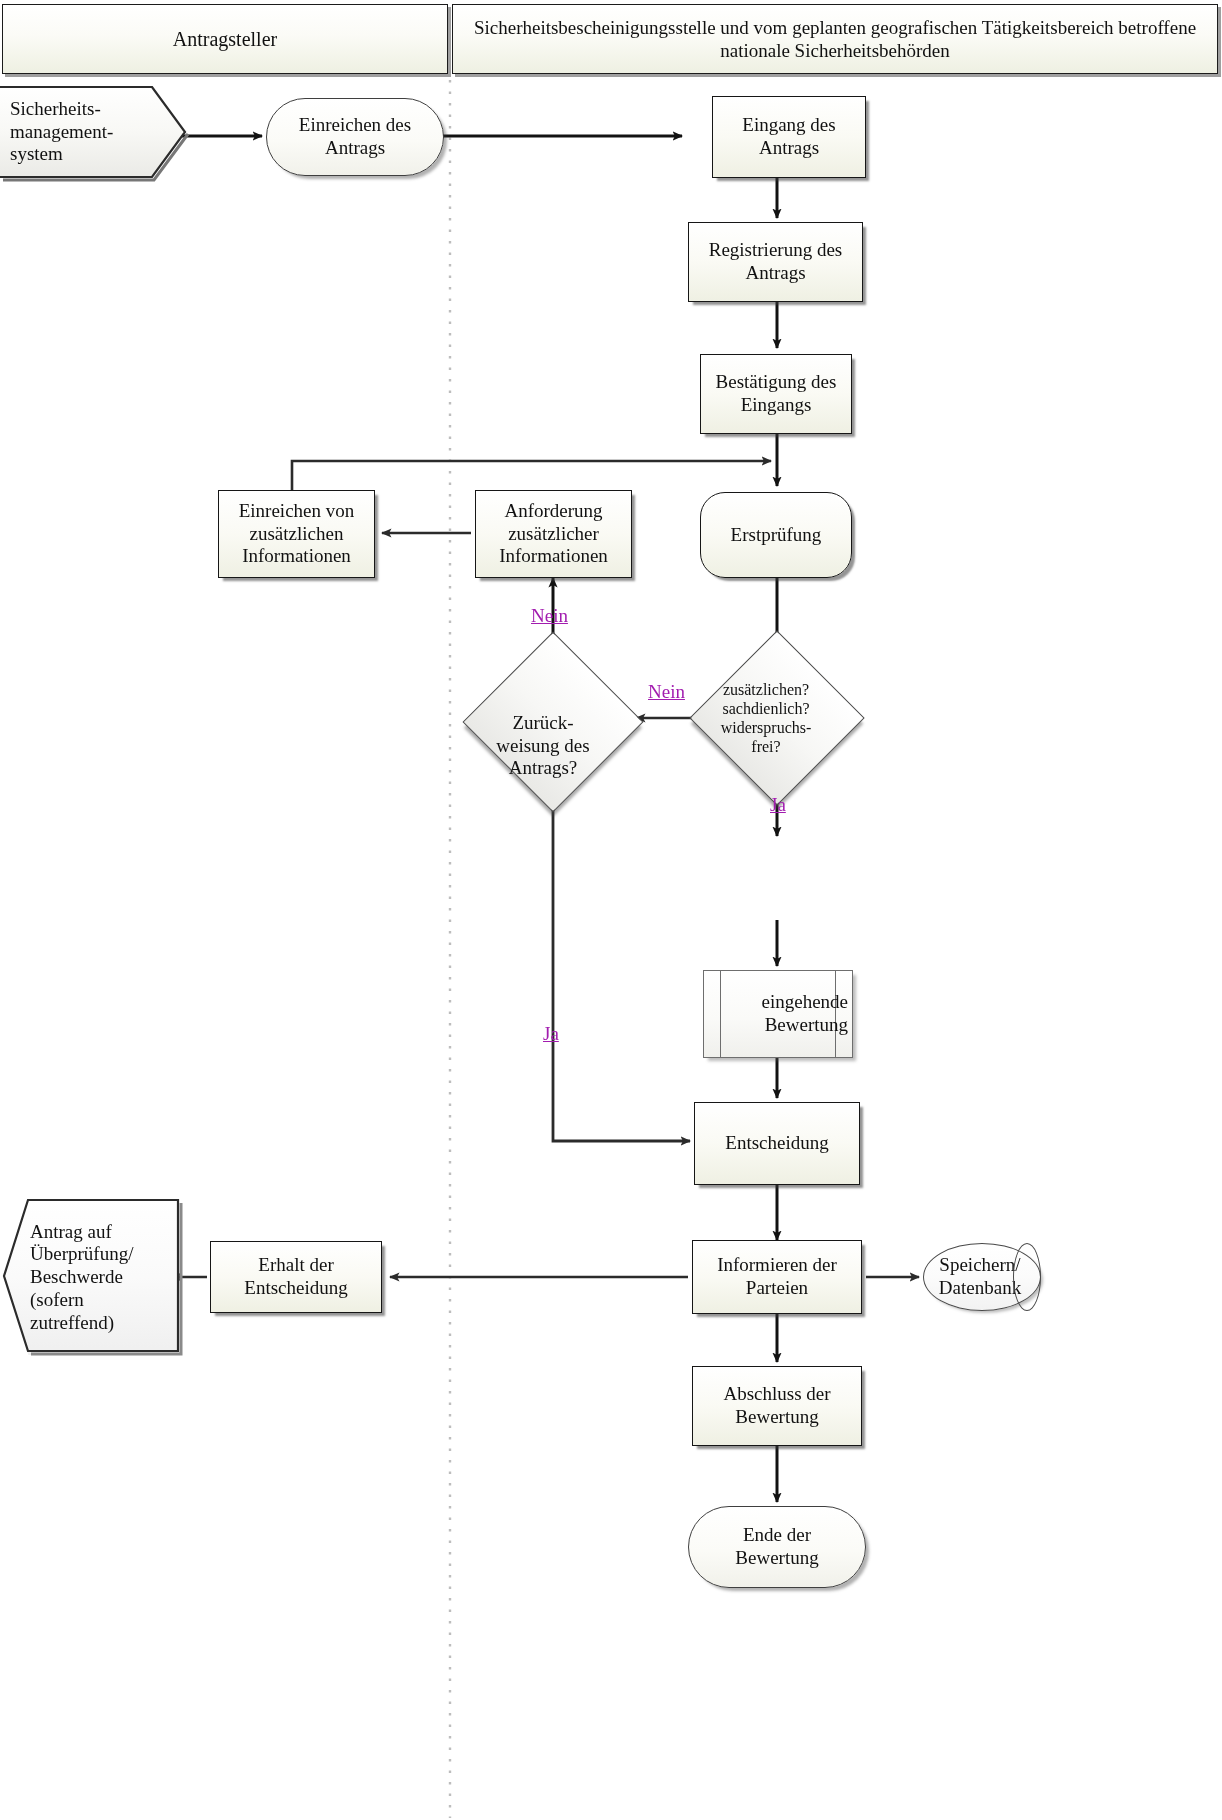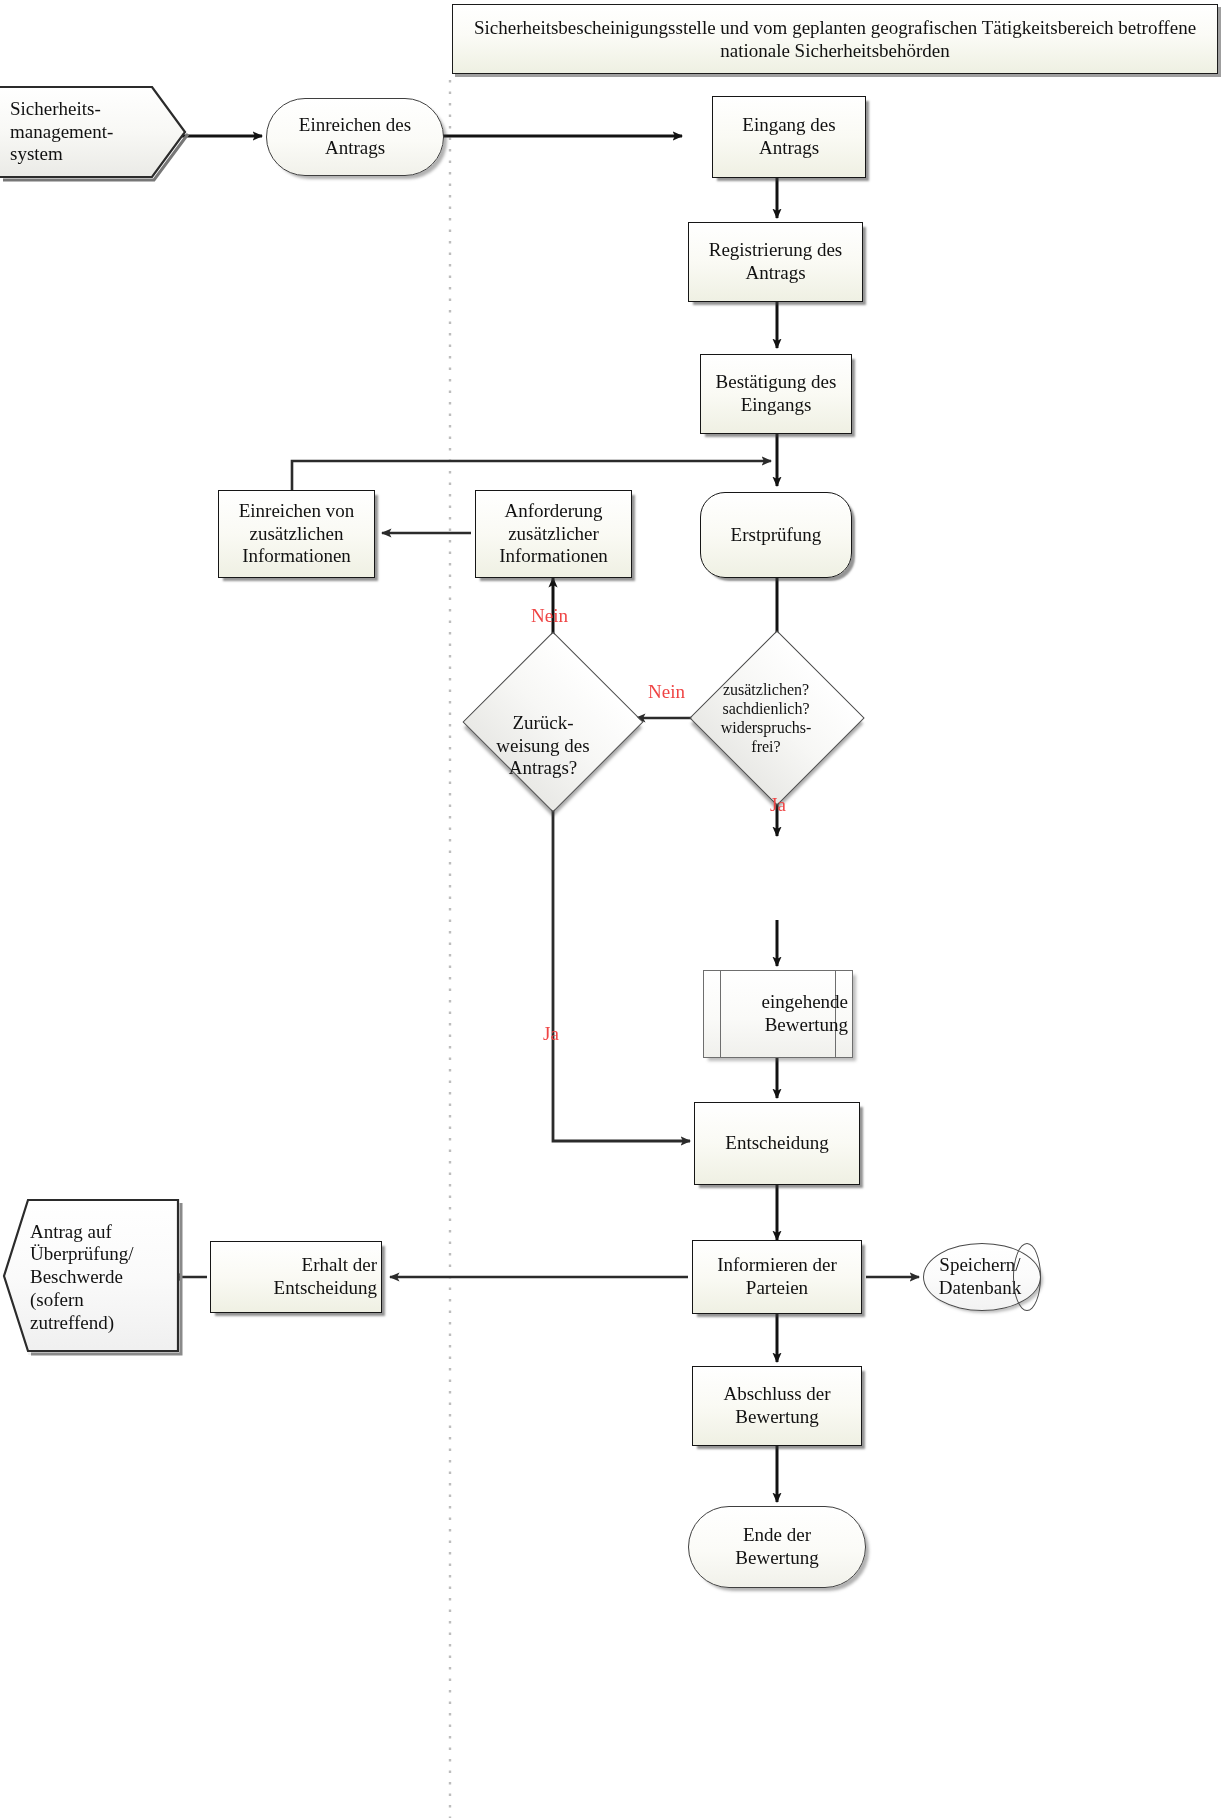--- a/index.html
+++ b/index.html
@@ -139,34 +139,38 @@
     bottom: -1px;
     width: 26px;
     border: 1.4px solid #4a4a4a;
     border-radius: 50% / 50%;
     background: transparent;
   }
 
   
   .edge-label {
     position: absolute;
-    color: #ef4444;
+    color: #a21caf;
     white-space: nowrap;
     line-height: 1;
+    text-decoration: underline;
   }
 
   .f20 { font-size: 20px; }
   .f19 { font-size: 19px; }
   .f16 { font-size: 16px; }
 </style>
 </head>
 <body>
 
 <div id="canvas">
 
+  <div class="lane-head f20" style="left:2px; top:4px; width:446px; height:70px;">
+    <span>Antragsteller</span>
+  </div>
 
   <div class="lane-head f19" style="left:452px; top:4px; width:766px; height:70px;">
     <span>Sicherheitsbescheinigungsstelle und vom geplanten geografischen Tätigkeitsbereich betroffene nationale Sicherheitsbehörden</span>
   </div>
 
   <svg id="wires" viewBox="0 0 1222 1820">
     <defs>
       <marker id="ah" markerWidth="12" markerHeight="12" refX="9.5" refY="5" orient="auto" markerUnits="userSpaceOnUse">
         <path d="M0,0.4 L10.5,5 L0,9.6 L2.4,5 Z" fill="#121212"></path>
       </marker>
@@ -321,21 +325,21 @@
   </div>
 
   <div class="node cyl f19" style="left:923px; top:1243px; width:118px; height:68px;">
     <div class="cyl-cap"></div>
     <span class="lbl" style="width:134px; margin-left:-4px;">
       <span>Speichern/</span><br>
       <span>Datenbank</span>
     </span>
   </div>
 
-  <div class="node proc f19" style="left:210px; top:1241px; width:172px; height:72px;text-align:right;">
+  <div class="node proc f19" style="left:210px; top:1241px; width:172px; height:72px;">
     <span class="lbl">
       <span>Erhalt der</span><br>
       <span>Entscheidung</span>
     </span>
   </div>
 
   <div class="node pent-left f19" style="left:4px; top:1200px; width:174px; height:155px;">
     <span class="lbl">
       <span>Antrag auf</span><br>
       <span>Überprüfung/</span><br>

